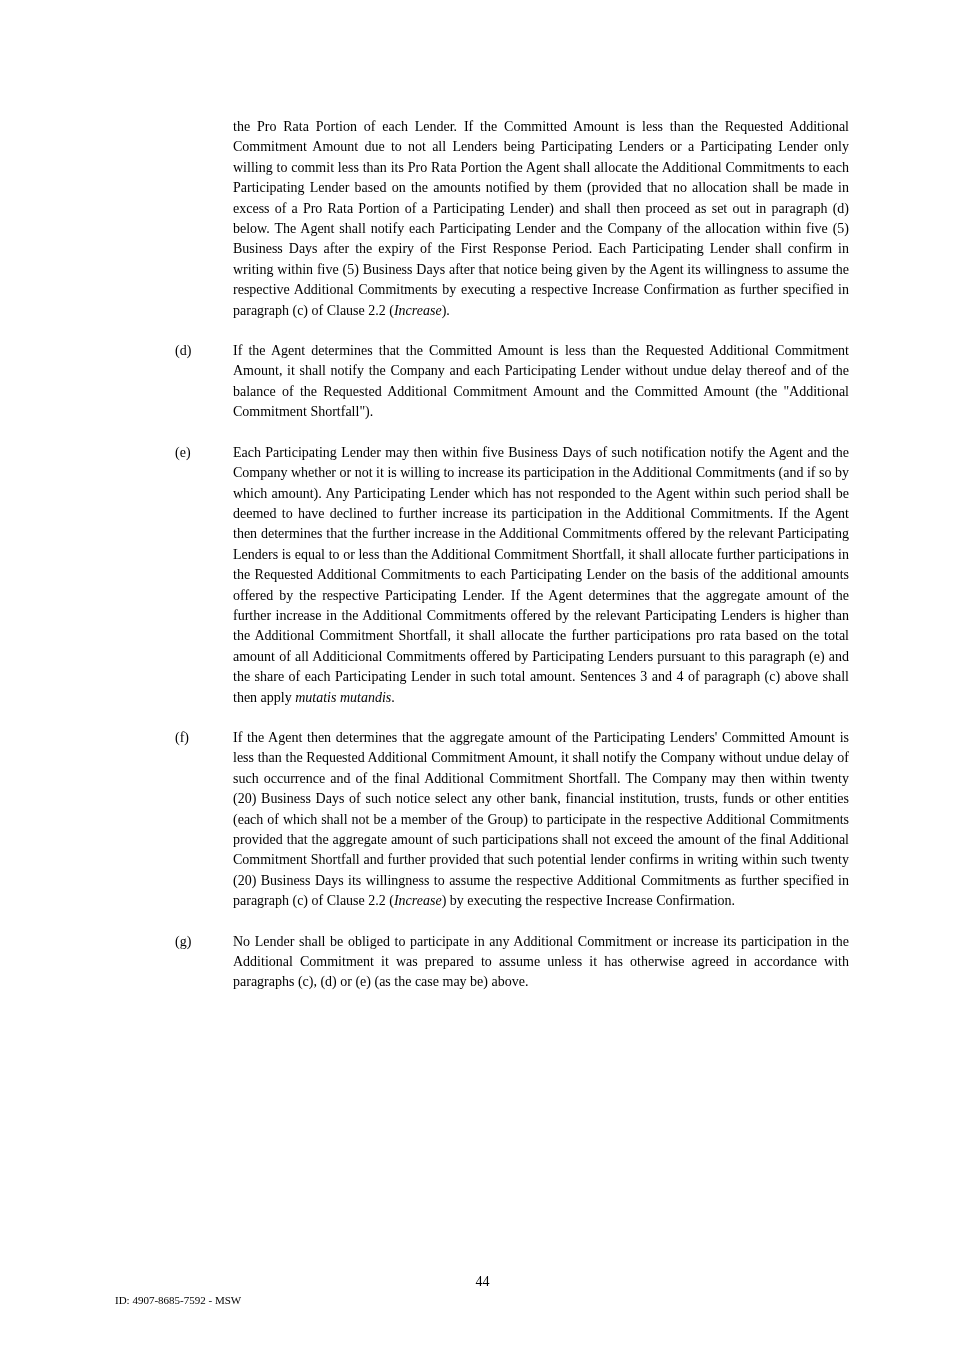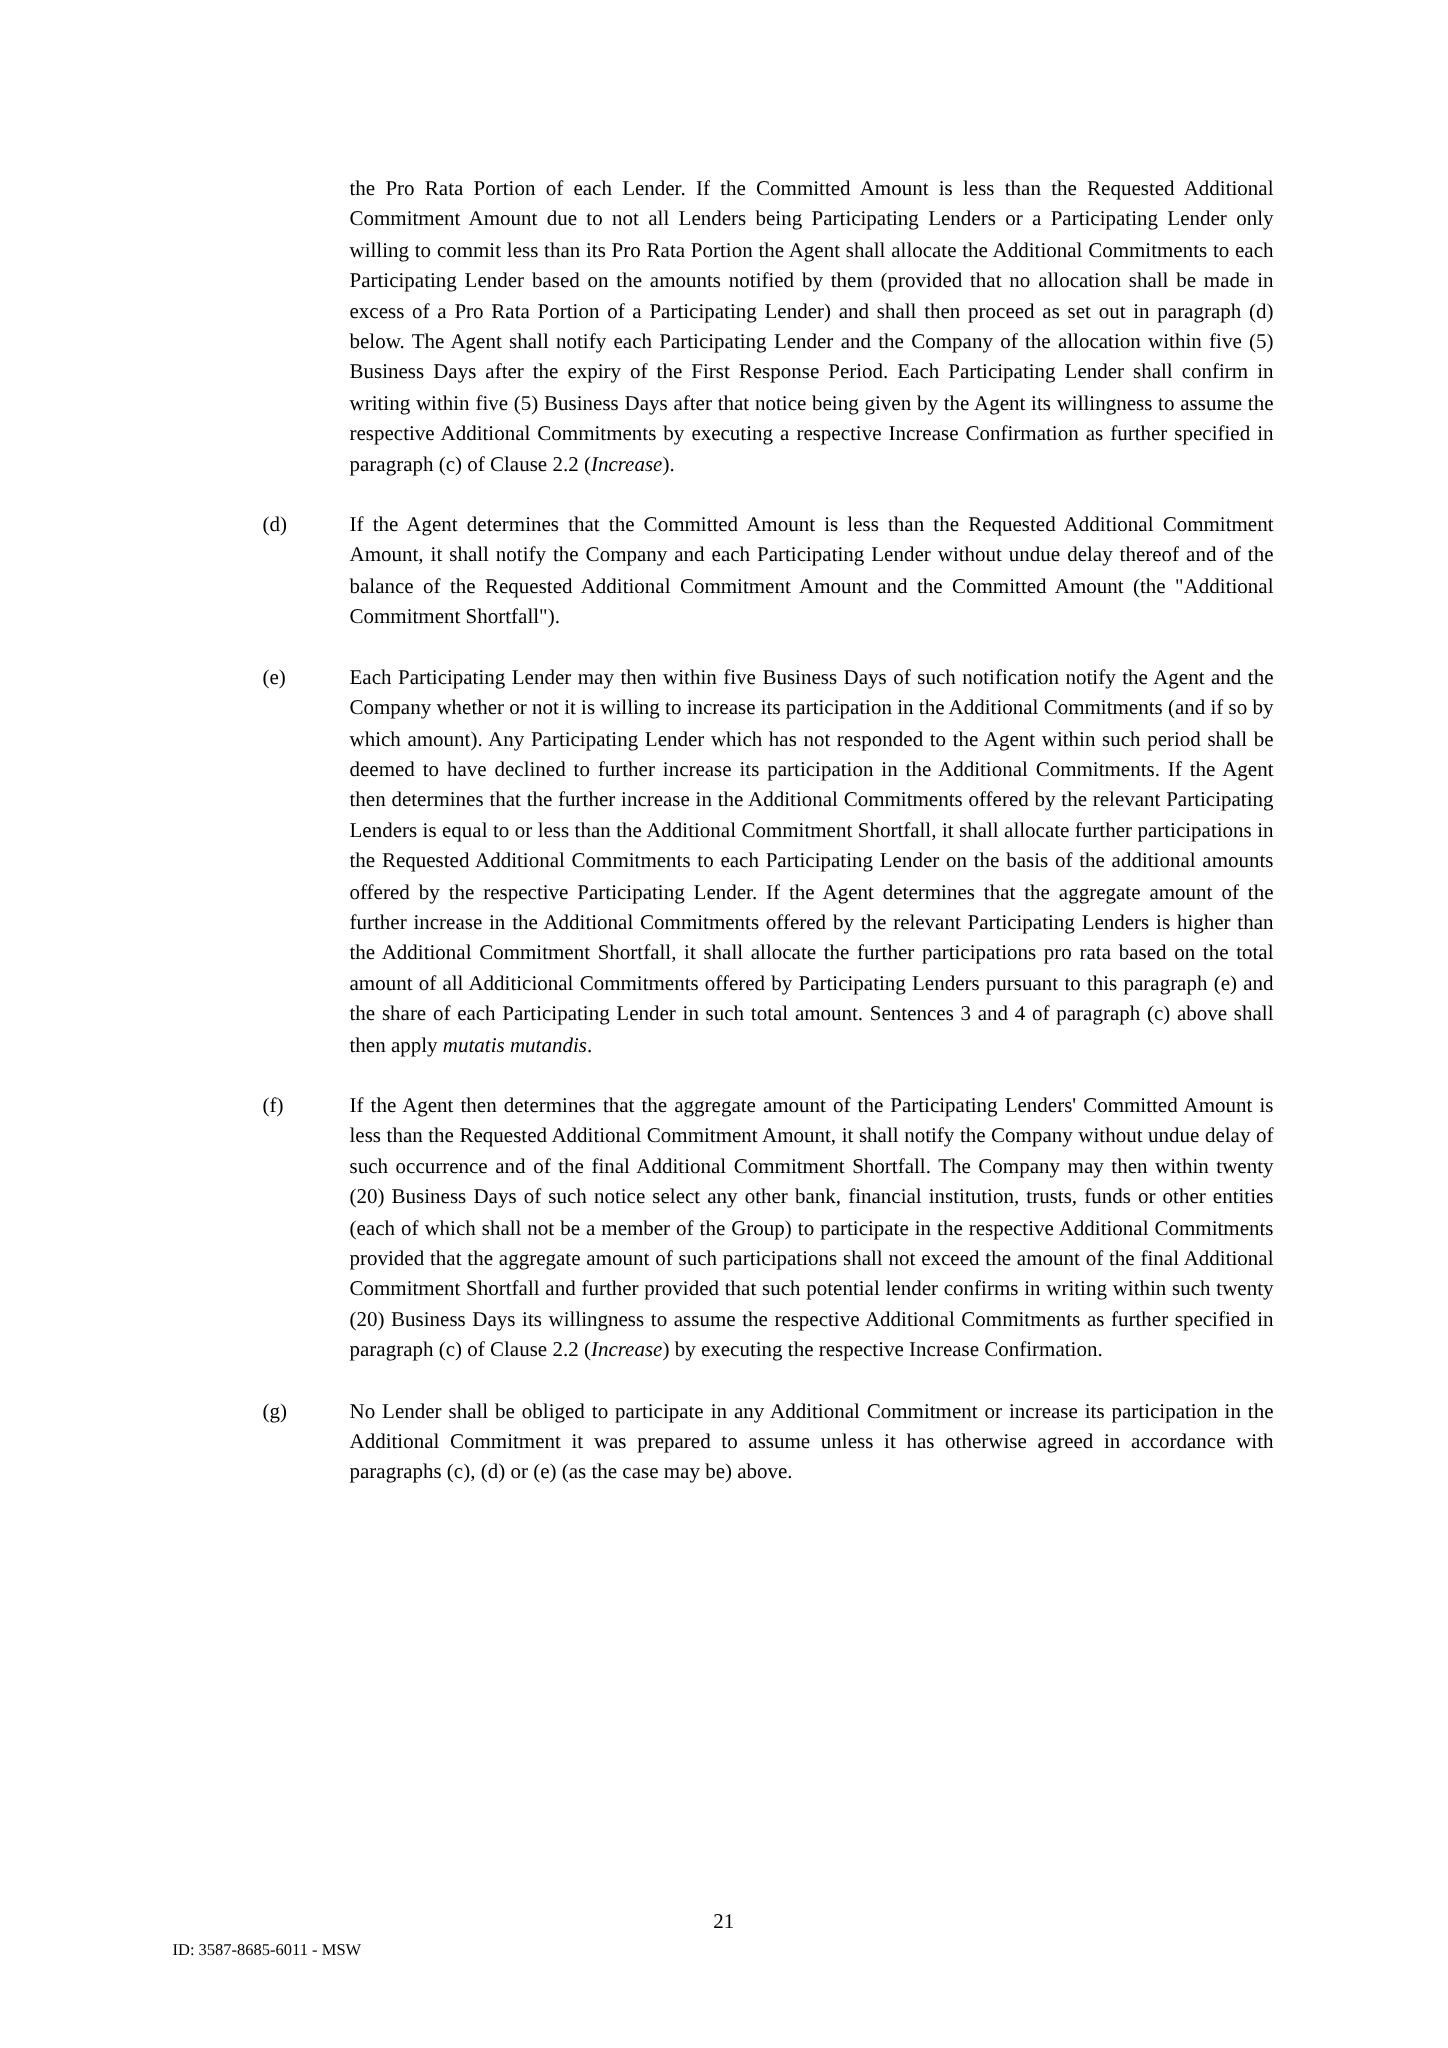--- a/index.html
+++ b/index.html
@@ -58,15 +58,15 @@
 <body>
 
 <main class="doc-body" id="doc-body">
     <div class="para"><span class="para-label"></span><span class="para-text"><span>the Pro Rata Portion of each Lender. If the Committed Amount is less than the Requested Additional Commitment Amount due to not all Lenders being Participating Lenders or a Participating Lender only willing to commit less than its Pro Rata Portion the Agent shall allocate the Additional Commitments to each Participating Lender based on the amounts notified by them (</span><span class="b">provided that</span><span> no allocation shall be made in excess of a Pro Rata Portion of a Participating Lender) and shall then proceed as set out in paragraph (d) below. The Agent shall notify each Participating Lender and the Company of the allocation within five (5) Business Days after the expiry of the First Response Period. Each Participating Lender shall confirm in writing within five (5) Business Days after that notice being given by the Agent its willingness to assume the respective Additional Commitments by executing a respective Increase Confirmation as further specified in paragraph (c) of Clause 2.2 (</span><span class="i">Increase</span><span>).</span></span></div>
     <div class="para"><span class="para-label">(d)</span><span class="para-text"><span>If the Agent determines that the Committed Amount is less than the Requested Additional Commitment Amount, it shall notify the Company and each Participating Lender without undue delay thereof and of the balance of the Requested Additional Commitment Amount and the Committed Amount (the "</span><span class="b">Additional Commitment Shortfall</span><span>").</span></span></div>
     <div class="para"><span class="para-label">(e)</span><span class="para-text"><span>Each Participating Lender may then within five Business Days of such notification notify the Agent and the Company whether or not it is willing to increase its participation in the Additional Commitments (and if so by which amount). Any Participating Lender which has not responded to the Agent within such period shall be deemed to have declined to further increase its participation in the Additional Commitments. If the Agent then determines that the further increase in the Additional Commitments offered by the relevant Participating Lenders is equal to or less than the Additional Commitment Shortfall, it shall allocate further participations in the Requested Additional Commitments to each Participating Lender on the basis of the additional amounts offered by the respective Participating Lender. If the Agent determines that the aggregate amount of the further increase in the Additional Commitments offered by the relevant Participating Lenders is higher than the Additional Commitment Shortfall, it shall allocate the further participations pro rata based on the total amount of all Additicional Commitments offered by Participating Lenders pursuant to this paragraph (e) and the share of each Participating Lender in such total amount. Sentences 3 and 4 of paragraph (c) above shall then apply </span><span class="i">mutatis mutandis</span><span>.</span></span></div>
     <div class="para"><span class="para-label">(f)</span><span class="para-text"><span>If the Agent then determines that the aggregate amount of the Participating Lenders' Committed Amount is less than the Requested Additional Commitment Amount, it shall notify the Company without undue delay of such occurrence and of the final Additional Commitment Shortfall. The Company may then within twenty (20) Business Days of such notice select any other bank, financial institution, trusts, funds or other entities (each of which shall not be a member of the Group) to participate in the respective Additional Commitments </span><span class="b">provided that</span><span> the aggregate amount of such participations shall not exceed the amount of the final Additional Commitment Shortfall and further </span><span class="b">provided that</span><span> such potential lender confirms in writing within such twenty (20) Business Days its willingness to assume the respective Additional Commitments as further specified in paragraph (c) of Clause 2.2 (</span><span class="i">Increase</span><span>) by executing the respective Increase Confirmation.</span></span></div>
     <div class="para"><span class="para-label">(g)</span><span class="para-text"><span>No Lender shall be obliged to participate in any Additional Commitment or increase its participation in the Additional Commitment it was prepared to assume unless it has otherwise agreed in accordance with paragraphs (c), (d) or (e) (as the case may be) above.</span></span></div>
   </main>
 
-<div class="page-number">21</div>
+<div class="page-number">44</div>
 
-<div class="doc-id">ID: 3587-8685-6011 - MSW</div>
+<div class="doc-id">ID: 4907-8685-7592 - MSW</div>
 
 </body></html>

